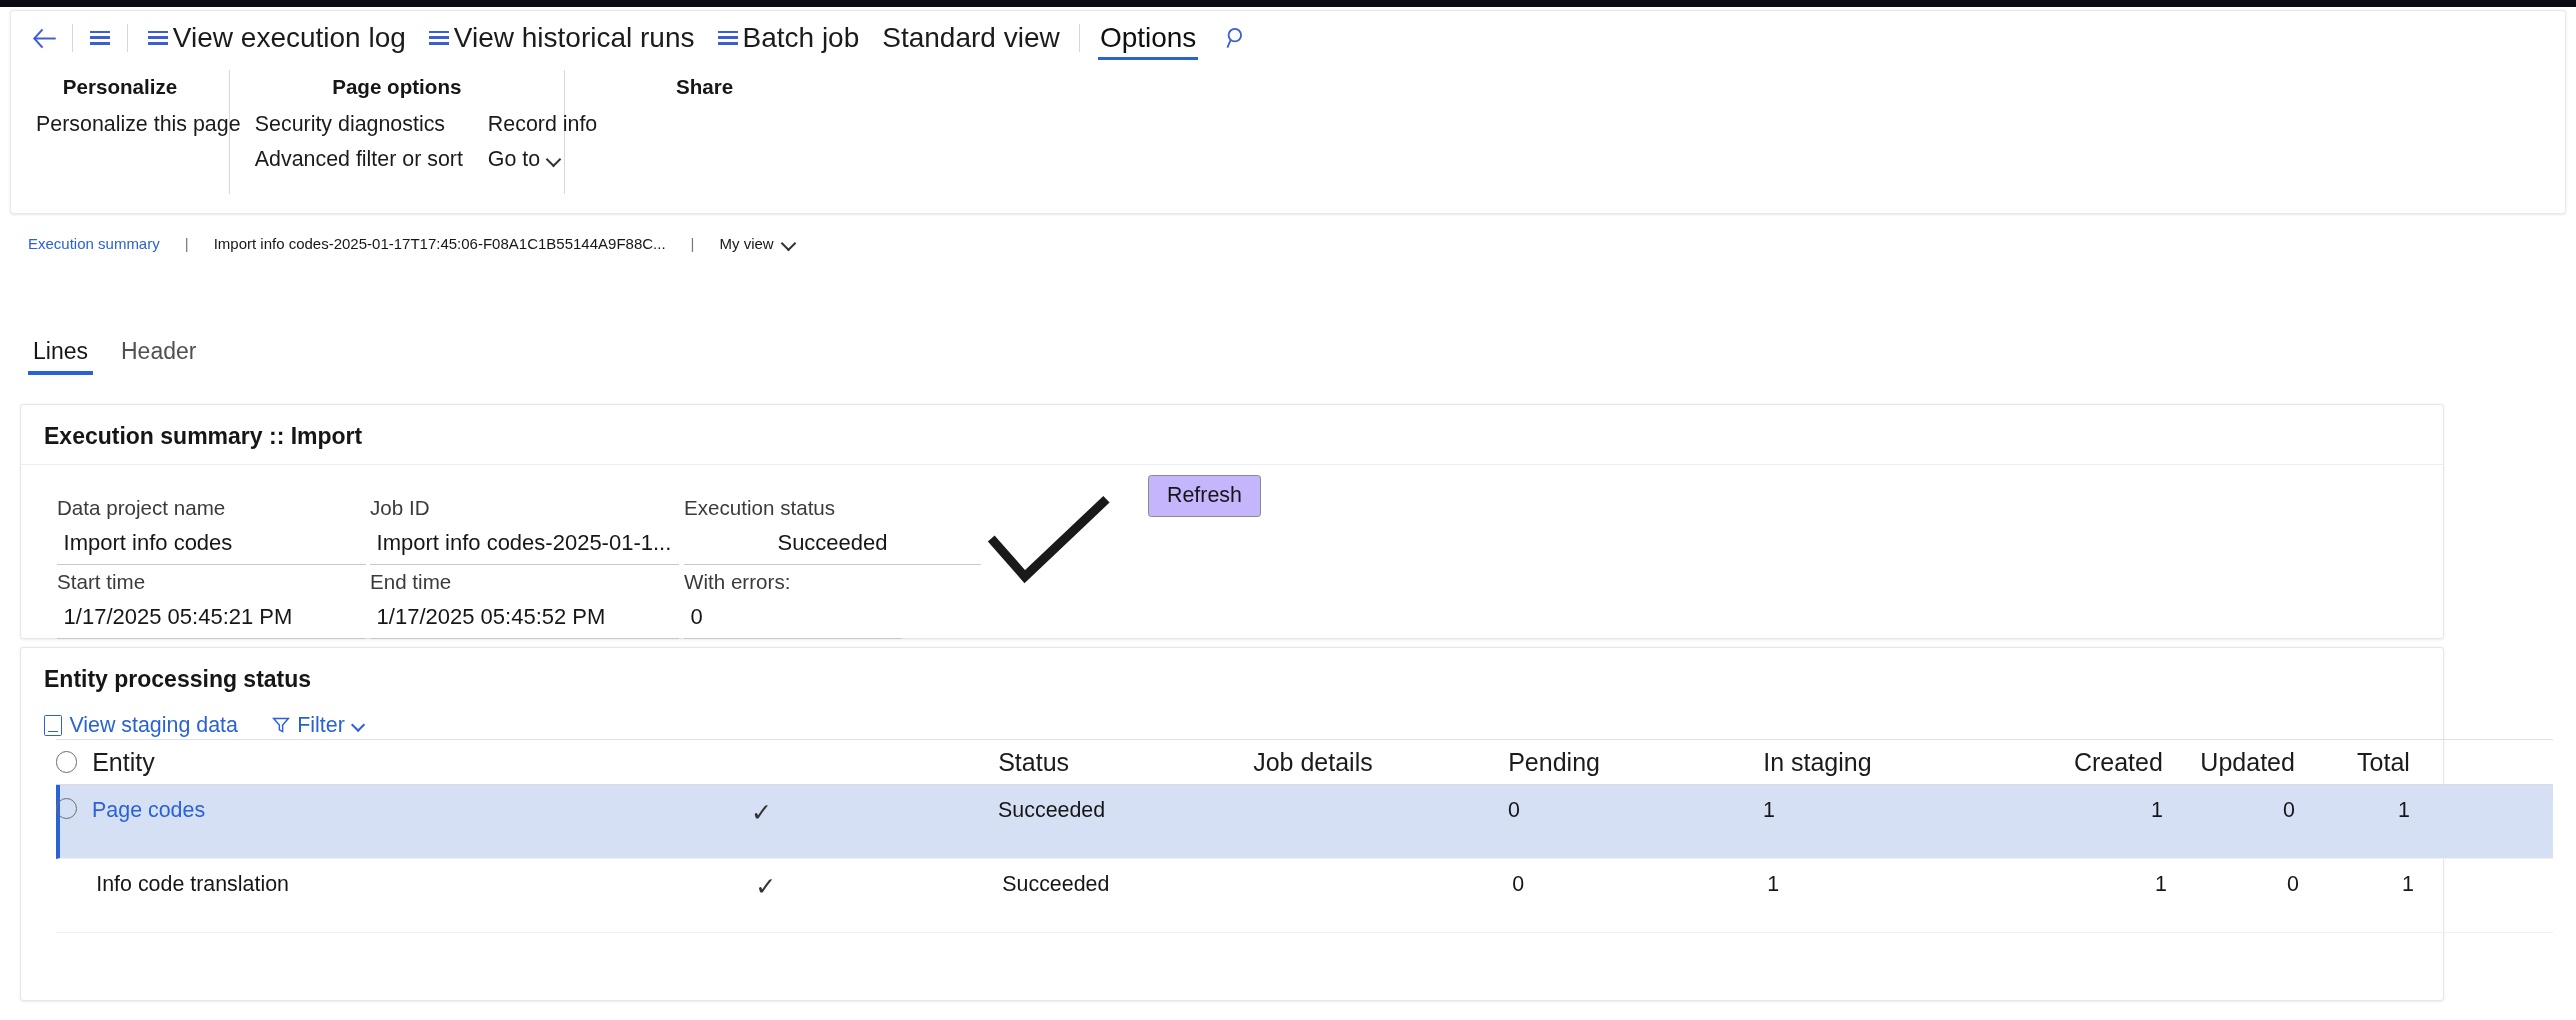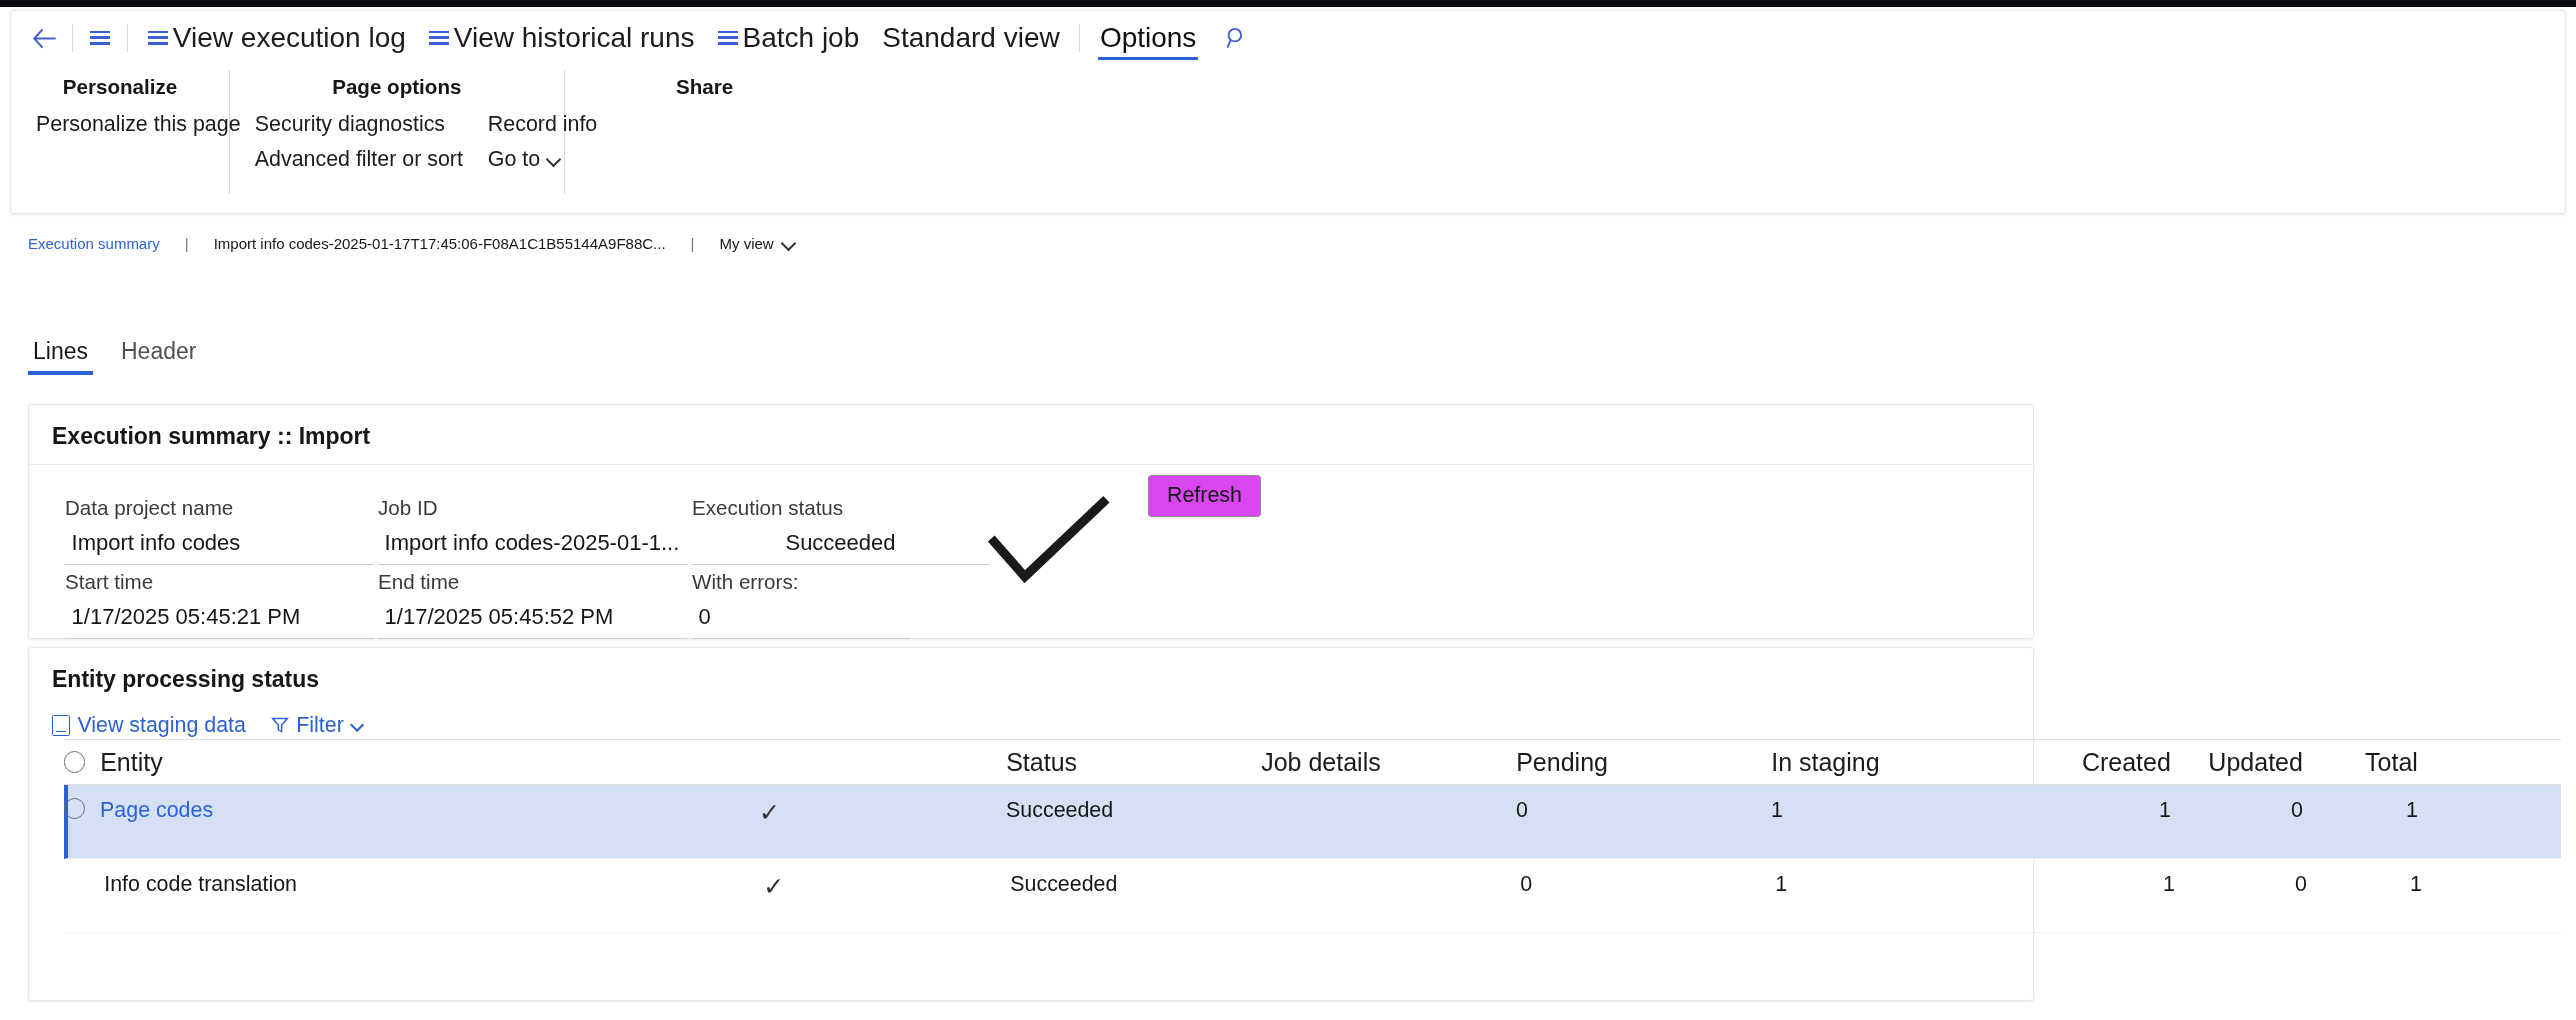--- a/index.html
+++ b/index.html
@@ -102,21 +102,21 @@
     cursor: pointer; position: relative; white-space: nowrap;
   }
   .tab.selected { color: #161616; }
   .tab.selected::after {
     content: ""; position: absolute; left: 0; right: 0; bottom: 0;
     height: 4.1px; background: #2a62d6;
   }
 
   
   .card {
-    position: absolute; left: 28px; width: 2006px;
+    position: absolute; left: 20px; width: 2424px;
     background: #ffffff; border: 0.8px solid #e6e6e6;
     border-radius: 3.3px; box-shadow: 0 0.8px 2.5px rgba(0,0,0,0.08);
   }
   .card-title {
     font-size: 23px; font-weight: bold; color: #161616;
     padding: 18px 23px 16.5px 23px;
   }
 
   #summary-card { top: 404px; height: 235px; }
   .summary-divider {
@@ -131,34 +131,34 @@
   .field-value {
     font-size: 22px; color: #161616; padding: 1.6px 6.6px 8.2px 6.6px;
     border-bottom: 0.8px solid #c9c9c9; white-space: nowrap; overflow: hidden;
     cursor: text;
   }
   .field-value.center { text-align: center; }
 
   .refresh-btn {
     position: absolute; left: 1148px; top: 475px;
     font-size: 21.4px; color: #161616;
-    background: #d946ef; border: 0.8px solid #8a8a8a; border-radius: 3.3px;
+    background: #c4b5fd; border: 0.8px solid #8a8a8a; border-radius: 3.3px;
     padding: 7.4px 18px; cursor: pointer;
   }
 
   
   .annot-check {
     position: absolute; left: 986px; top: 494px;
     width: 132px; height: 91px; pointer-events: none;
   }
 
   
   #entity-card { top: 647px; height: 354px; }
   .grid-toolbar {
-    display: flex; align-items: center; gap: 25px;
+    display: flex; align-items: center; gap: 34px;
     padding: 3.3px 23px 11.5px 23px;
   }
   .tb-item {
     display: flex; align-items: center; gap: 7.4px;
     font-size: 21.4px; color: #2a62d6; cursor: pointer; white-space: nowrap;
   }
   .doc-icon {
     width: 18px; height: 21.4px; border: 1.6px solid #2a62d6; border-radius: 1.6px;
     position: relative; display: inline-block;
   }

